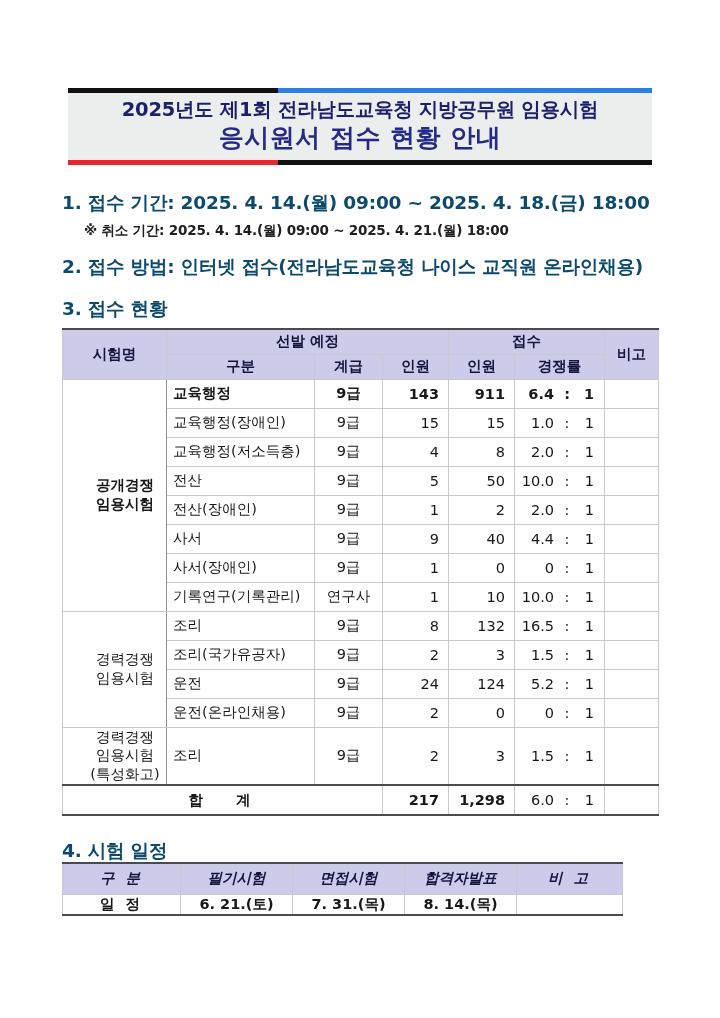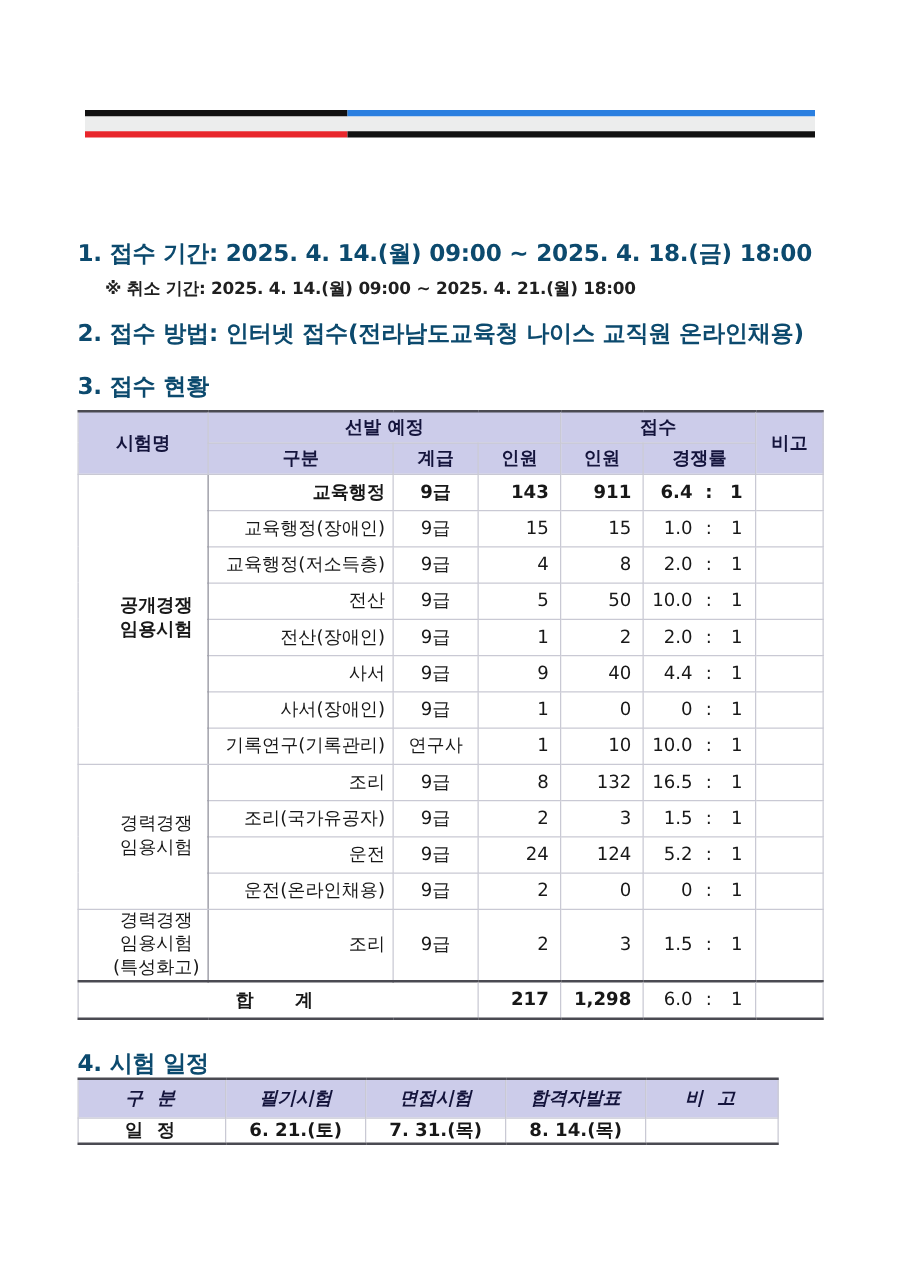--- a/index.html
+++ b/index.html
@@ -126,21 +126,21 @@
   #tbl-main th.h-top { height: 25px; }
   #tbl-main th.h-sub { height: 25px; }
   #tbl-main td { height: 29px; }
   #tbl-main td.c-exam {
     text-align: center;
     line-height: 1.3;
     font-size: 14.5px;
     border-right: 1px solid #8e8e99;
     padding-left: 27px;
   }
-  #tbl-main td.c-div  { text-align: right; }
+  #tbl-main td.c-div  { text-align: left; }
   #tbl-main td.c-rank { text-align: center; }
   #tbl-main td.c-num  { text-align: right; padding-right: 9px; }
   #tbl-main td.c-note { background: #ffffff; }
 
   #tbl-main td.c-ratio {
     padding: 0;
     margin-top: 27px;
   }
   .ratio-box {
     display: flex;
@@ -193,20 +193,22 @@
 <body>
 
 <div class="page">
 
   <div class="banner-wrap">
     <div class="banner-rule rule-top">
       <div class="seg seg-a"></div>
       <div class="seg seg-b"></div>
     </div>
     <div class="banner-body">
+      <div class="banner-line1">2025년도 제1회 전라남도교육청 지방공무원 임용시험</div>
+      <div class="banner-line2">응시원서 접수 현황 안내</div>
     </div>
     <div class="banner-rule rule-bot">
       <div class="seg seg-a"></div>
       <div class="seg seg-b"></div>
     </div>
   </div>
 
   <div class="item" id="item1">1. 접수 기간: 2025. 4. 14.(월) 09:00 ~ 2025. 4. 18.(금) 18:00</div>
   <div class="subitem" id="sub1">※ 취소 기간: 2025. 4. 14.(월) 09:00 ~ 2025. 4. 21.(월) 18:00</div>
   <div class="item" id="item2">2. 접수 방법: 인터넷 접수(전라남도교육청 나이스 교직원 온라인채용)</div>

